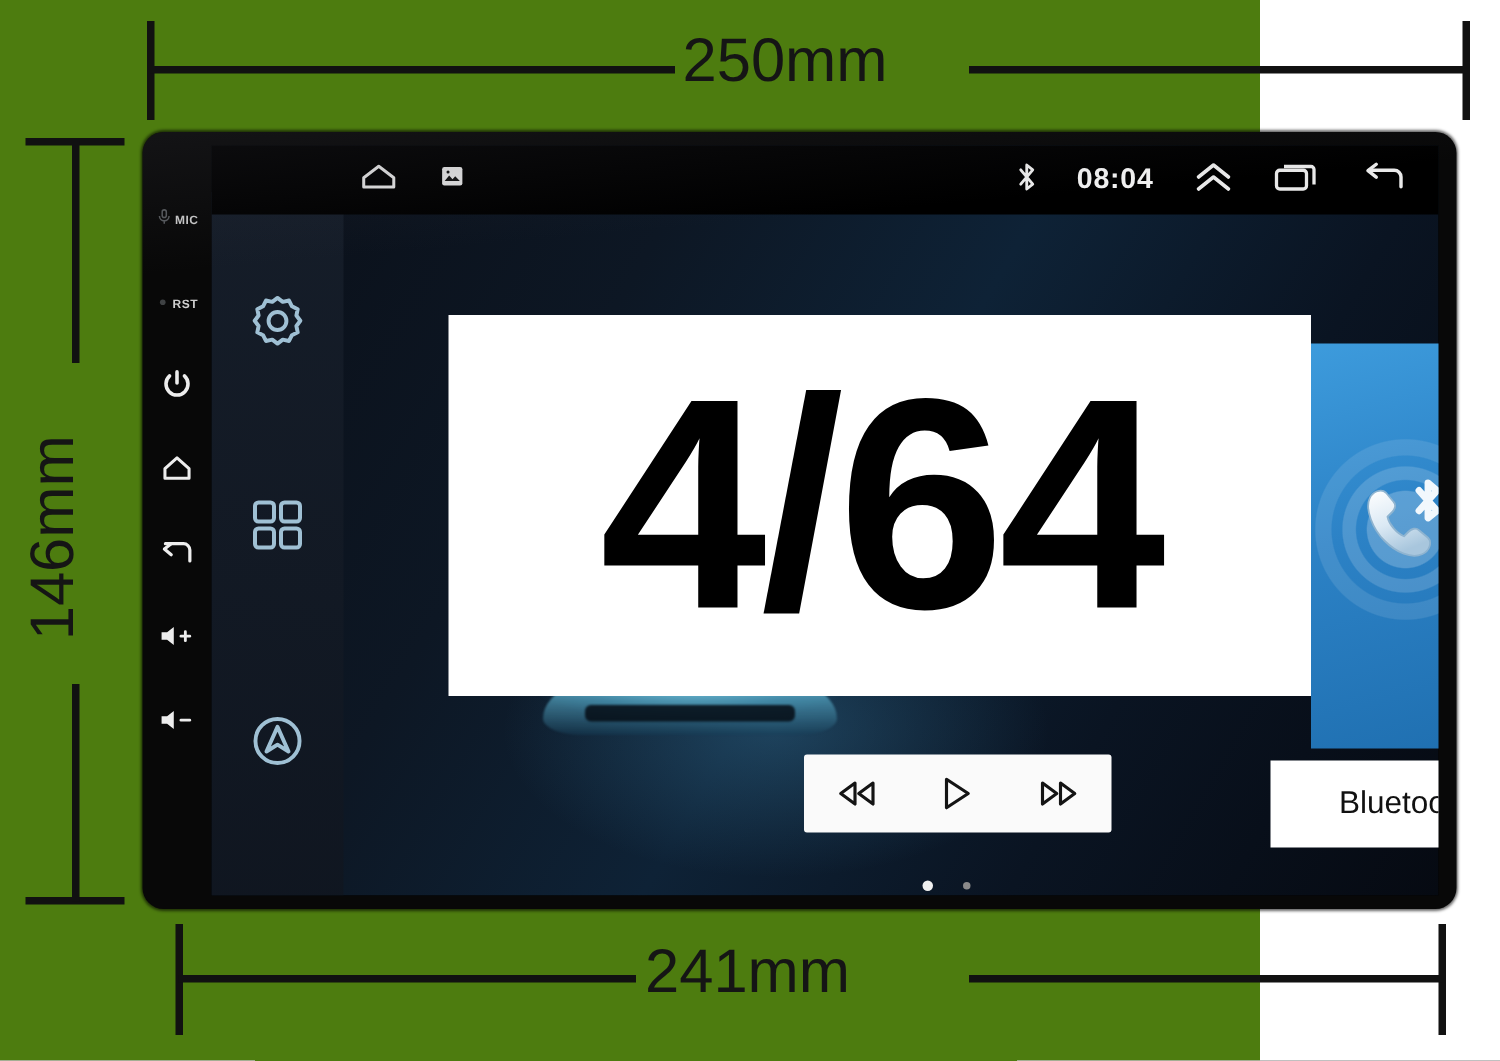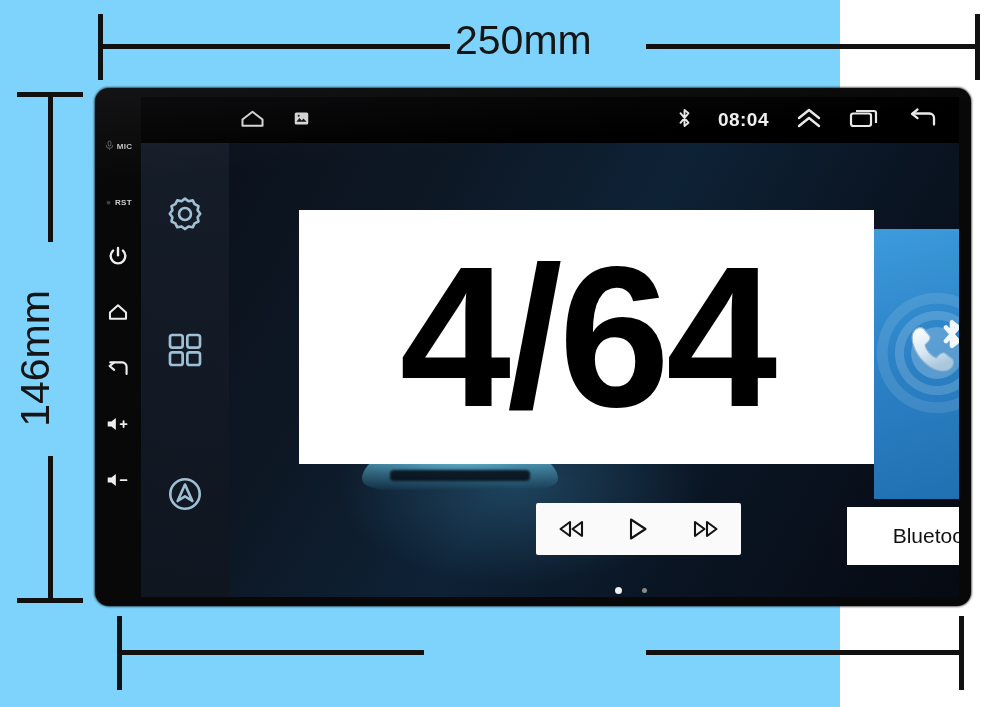--- a/index.html
+++ b/index.html
@@ -2,21 +2,21 @@
 <html><head>
 <meta charset="utf-8">
 <style>
   * { box-sizing: border-box; margin: 0; padding: 0; }
   html, body {
     width: 1000px; height: 707px;
     background: #ffffff;
     font-family: "Liberation Sans", sans-serif;
     overflow: hidden;
   }
-  #root { position: relative; width: 840px; height: 707px; background:#7dd3fc; }
+  #root { position: relative; width: 840px; height: 707px; background:#4d7c0f; }
 
   
   .dim-line-h { position:absolute; background:#111; height:5px; }
   .dim-line-v { position:absolute; background:#111; width:5px; }
   .dim-tick-v { position:absolute; background:#111; width:5px; }
   .dim-tick-h { position:absolute; background:#111; height:5px; }
   .dim-label {
     position:absolute; color:#151515; font-weight:400;
     font-family:"Liberation Sans", sans-serif; white-space:nowrap;
   }
@@ -188,20 +188,21 @@
   <div class="dim-tick-h" id="dim-lft-tick-t"></div>
   <div class="dim-tick-h" id="dim-lft-tick-b"></div>
   <div class="dim-line-v" id="dim-lft-line-t"></div>
   <div class="dim-line-v" id="dim-lft-line-b"></div>
   <div class="dim-label" id="dim-lft-label">146mm</div>
 
   <div class="dim-tick-v" id="dim-bot-tick-l"></div>
   <div class="dim-tick-v" id="dim-bot-tick-r"></div>
   <div class="dim-line-h" id="dim-bot-line-l"></div>
   <div class="dim-line-h" id="dim-bot-line-r"></div>
+  <div class="dim-label" id="dim-bot-label">241mm</div>
 
   <div id="device">
 
     <div id="hw-bezel">
 
       <div class="hw-item">
         <span class="hw-row">
           <span class="hw-mini">
             <svg width="11" height="11" viewBox="0 0 24 24" fill="none" stroke="#9aa0a6" stroke-width="2.2">
               <rect x="9" y="2" width="6" height="11" rx="3"></rect>

